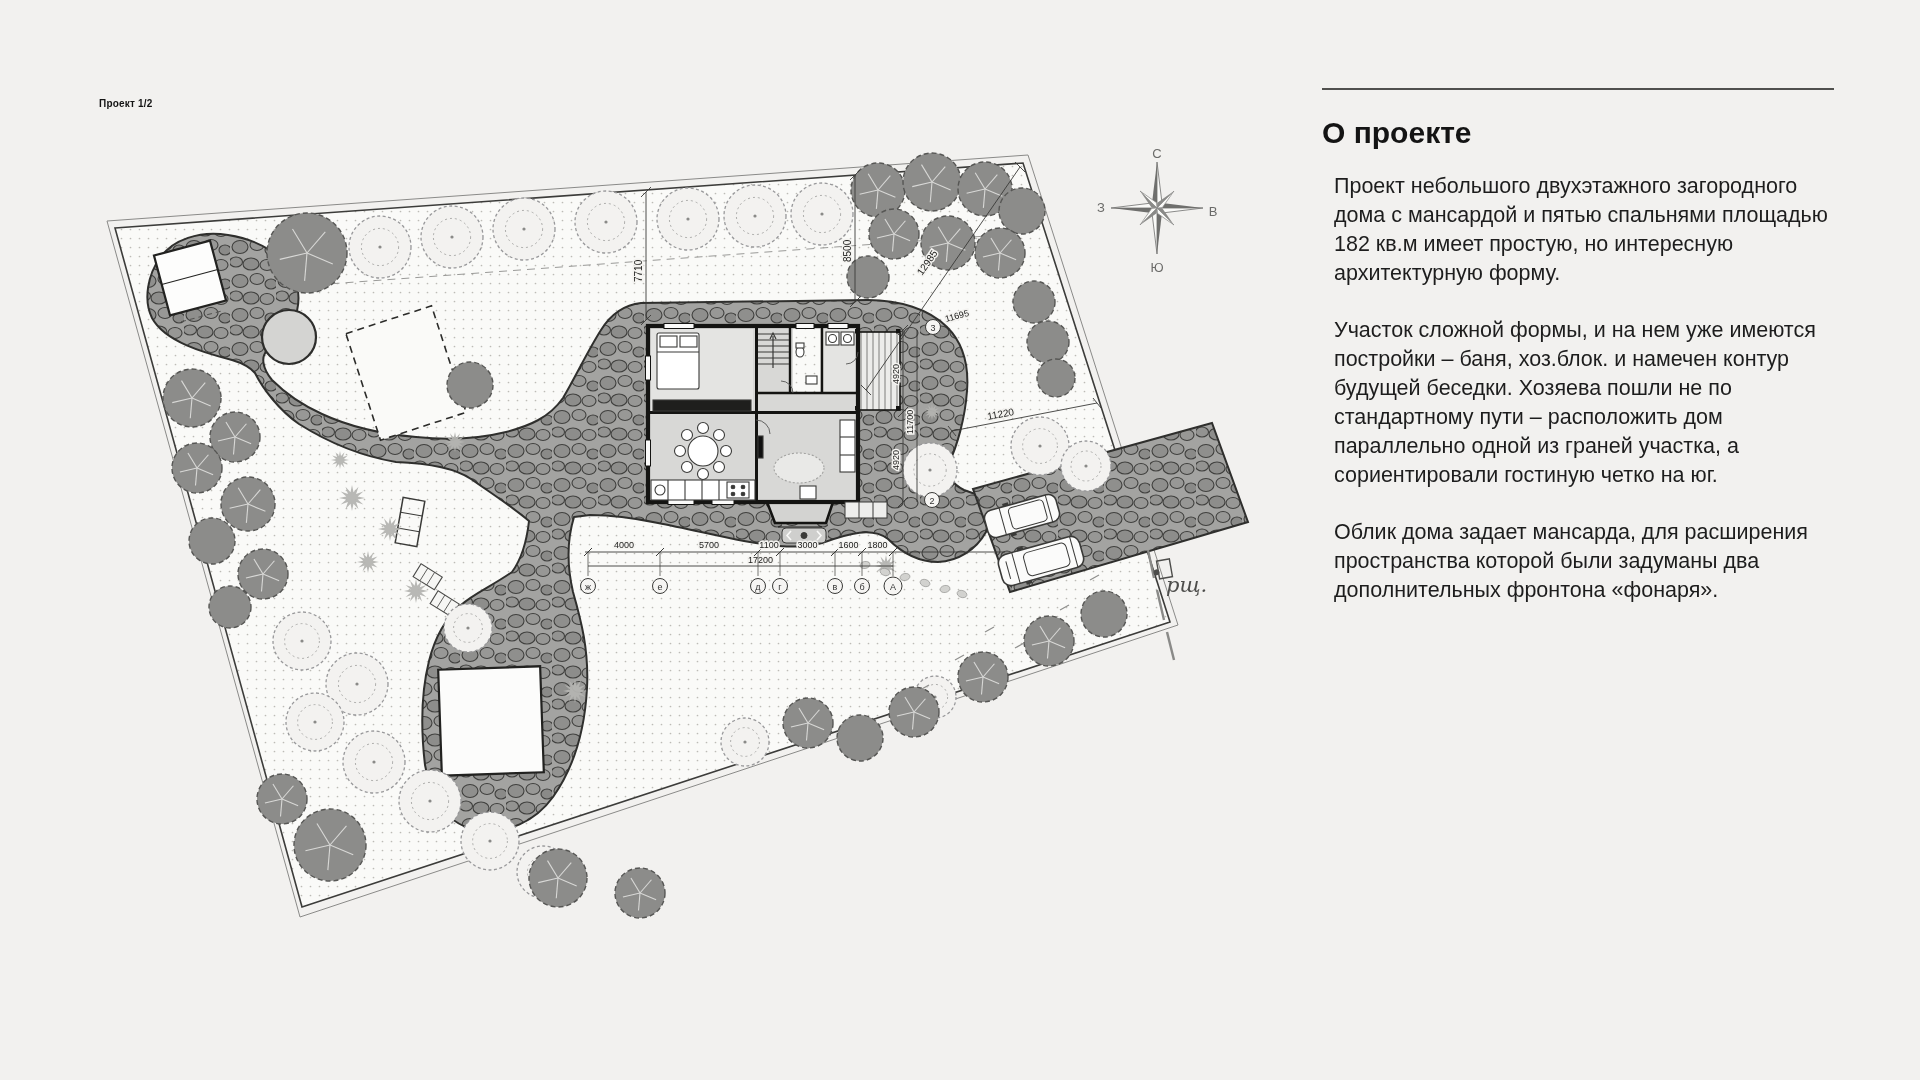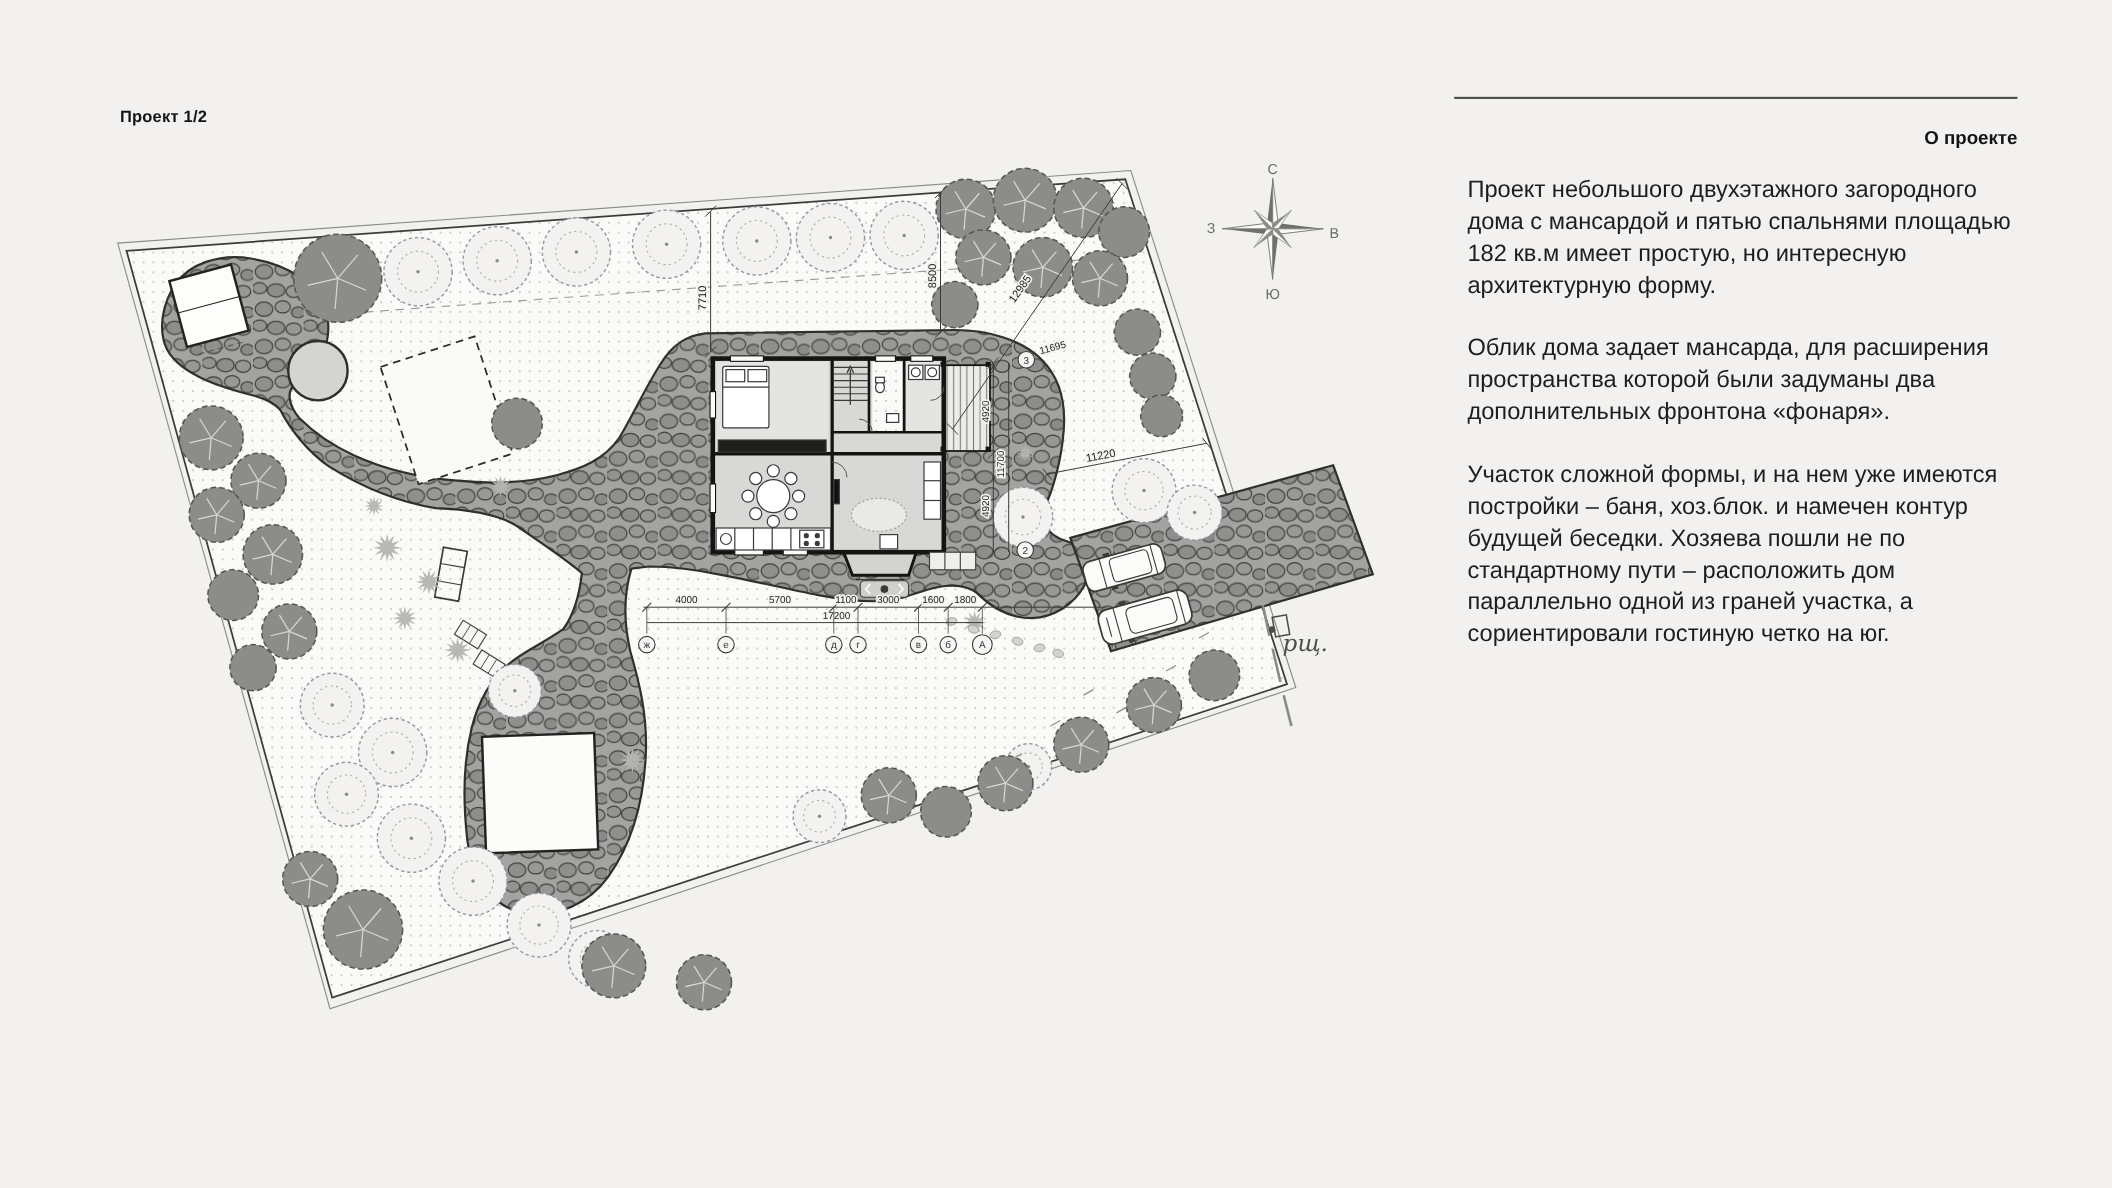--- a/index.html
+++ b/index.html
@@ -4,30 +4,30 @@
 <style>
   html,body{margin:0;padding:0;}
   body{
     width:1920px;height:1080px;overflow:hidden;position:relative;
     background:#f2f1ef;
     font-family:"Liberation Sans", sans-serif;
     color:#1c1c1c;
   }
   .page-label{
     position:absolute;left:99px;top:98px;
-    font-size:15px;font-weight:bold;color:#141414;letter-spacing:.2px;margin-left:10px;
+    font-size:10px;font-weight:bold;color:#141414;letter-spacing:.2px;
   }
   .about{
     position:absolute;left:1322px;top:88px;width:512px;
   }
   .about .rule{
     border:none;border-top:2px solid #50504e;margin:0 0 26px 0;
   }
   .about h1{
-    font-size:17px;font-weight:bold;margin:0 0 22px 0;color:#141414;text-align:right;
+    font-size:30px;font-weight:bold;margin:0 0 22px 0;color:#141414;
   }
   .about p{
     font-size:21.5px;line-height:29px;margin:0 0 28px 12px;color:#1d1d1d;
   }
   svg text{font-family:"Liberation Sans",sans-serif;}
   .dim{fill:#222220;font-size:10px;paint-order:stroke;stroke:#f4f3f0;stroke-width:3px;}
   .dim-s{fill:#222220;font-size:9px;paint-order:stroke;stroke:#f4f3f0;stroke-width:3px;}
   .axisl{fill:#333;font-size:9px;text-anchor:middle;}
   .compass-letter{fill:#6b6b69;font-size:13px;text-anchor:middle;}
   .roadnote{font-family:"DejaVu Serif",serif;font-style:italic;font-size:21px;fill:#4d4d4b;}
@@ -696,15 +696,15 @@
       </g>
     </g>
 </svg>
 
 <div class="page-label">Проект 1/2</div>
 
 <div class="about">
   <hr class="rule">
   <h1>О проекте</h1>
   <p>Проект небольшого двухэтажного загородного дома с мансардой и пятью спальнями площадью 182 кв.м имеет простую, но интересную архитектурную форму.</p>
+  <p>Участок сложной формы, и на нем уже имеются постройки – баня, хоз.блок. и намечен контур будущей беседки. Хозяева пошли не по стандартному пути – расположить дом параллельно одной из граней участка, а сориентировали гостиную четко на юг.</p>
   <p>Облик дома задает мансарда, для расширения пространства которой были задуманы два дополнительных фронтона «фонаря».</p>
-  <p>Участок сложной формы, и на нем уже имеются постройки – баня, хоз.блок. и намечен контур будущей беседки. Хозяева пошли не по стандартному пути – расположить дом параллельно одной из граней участка, а сориентировали гостиную четко на юг.</p>
 </div>
 
 </body></html>

